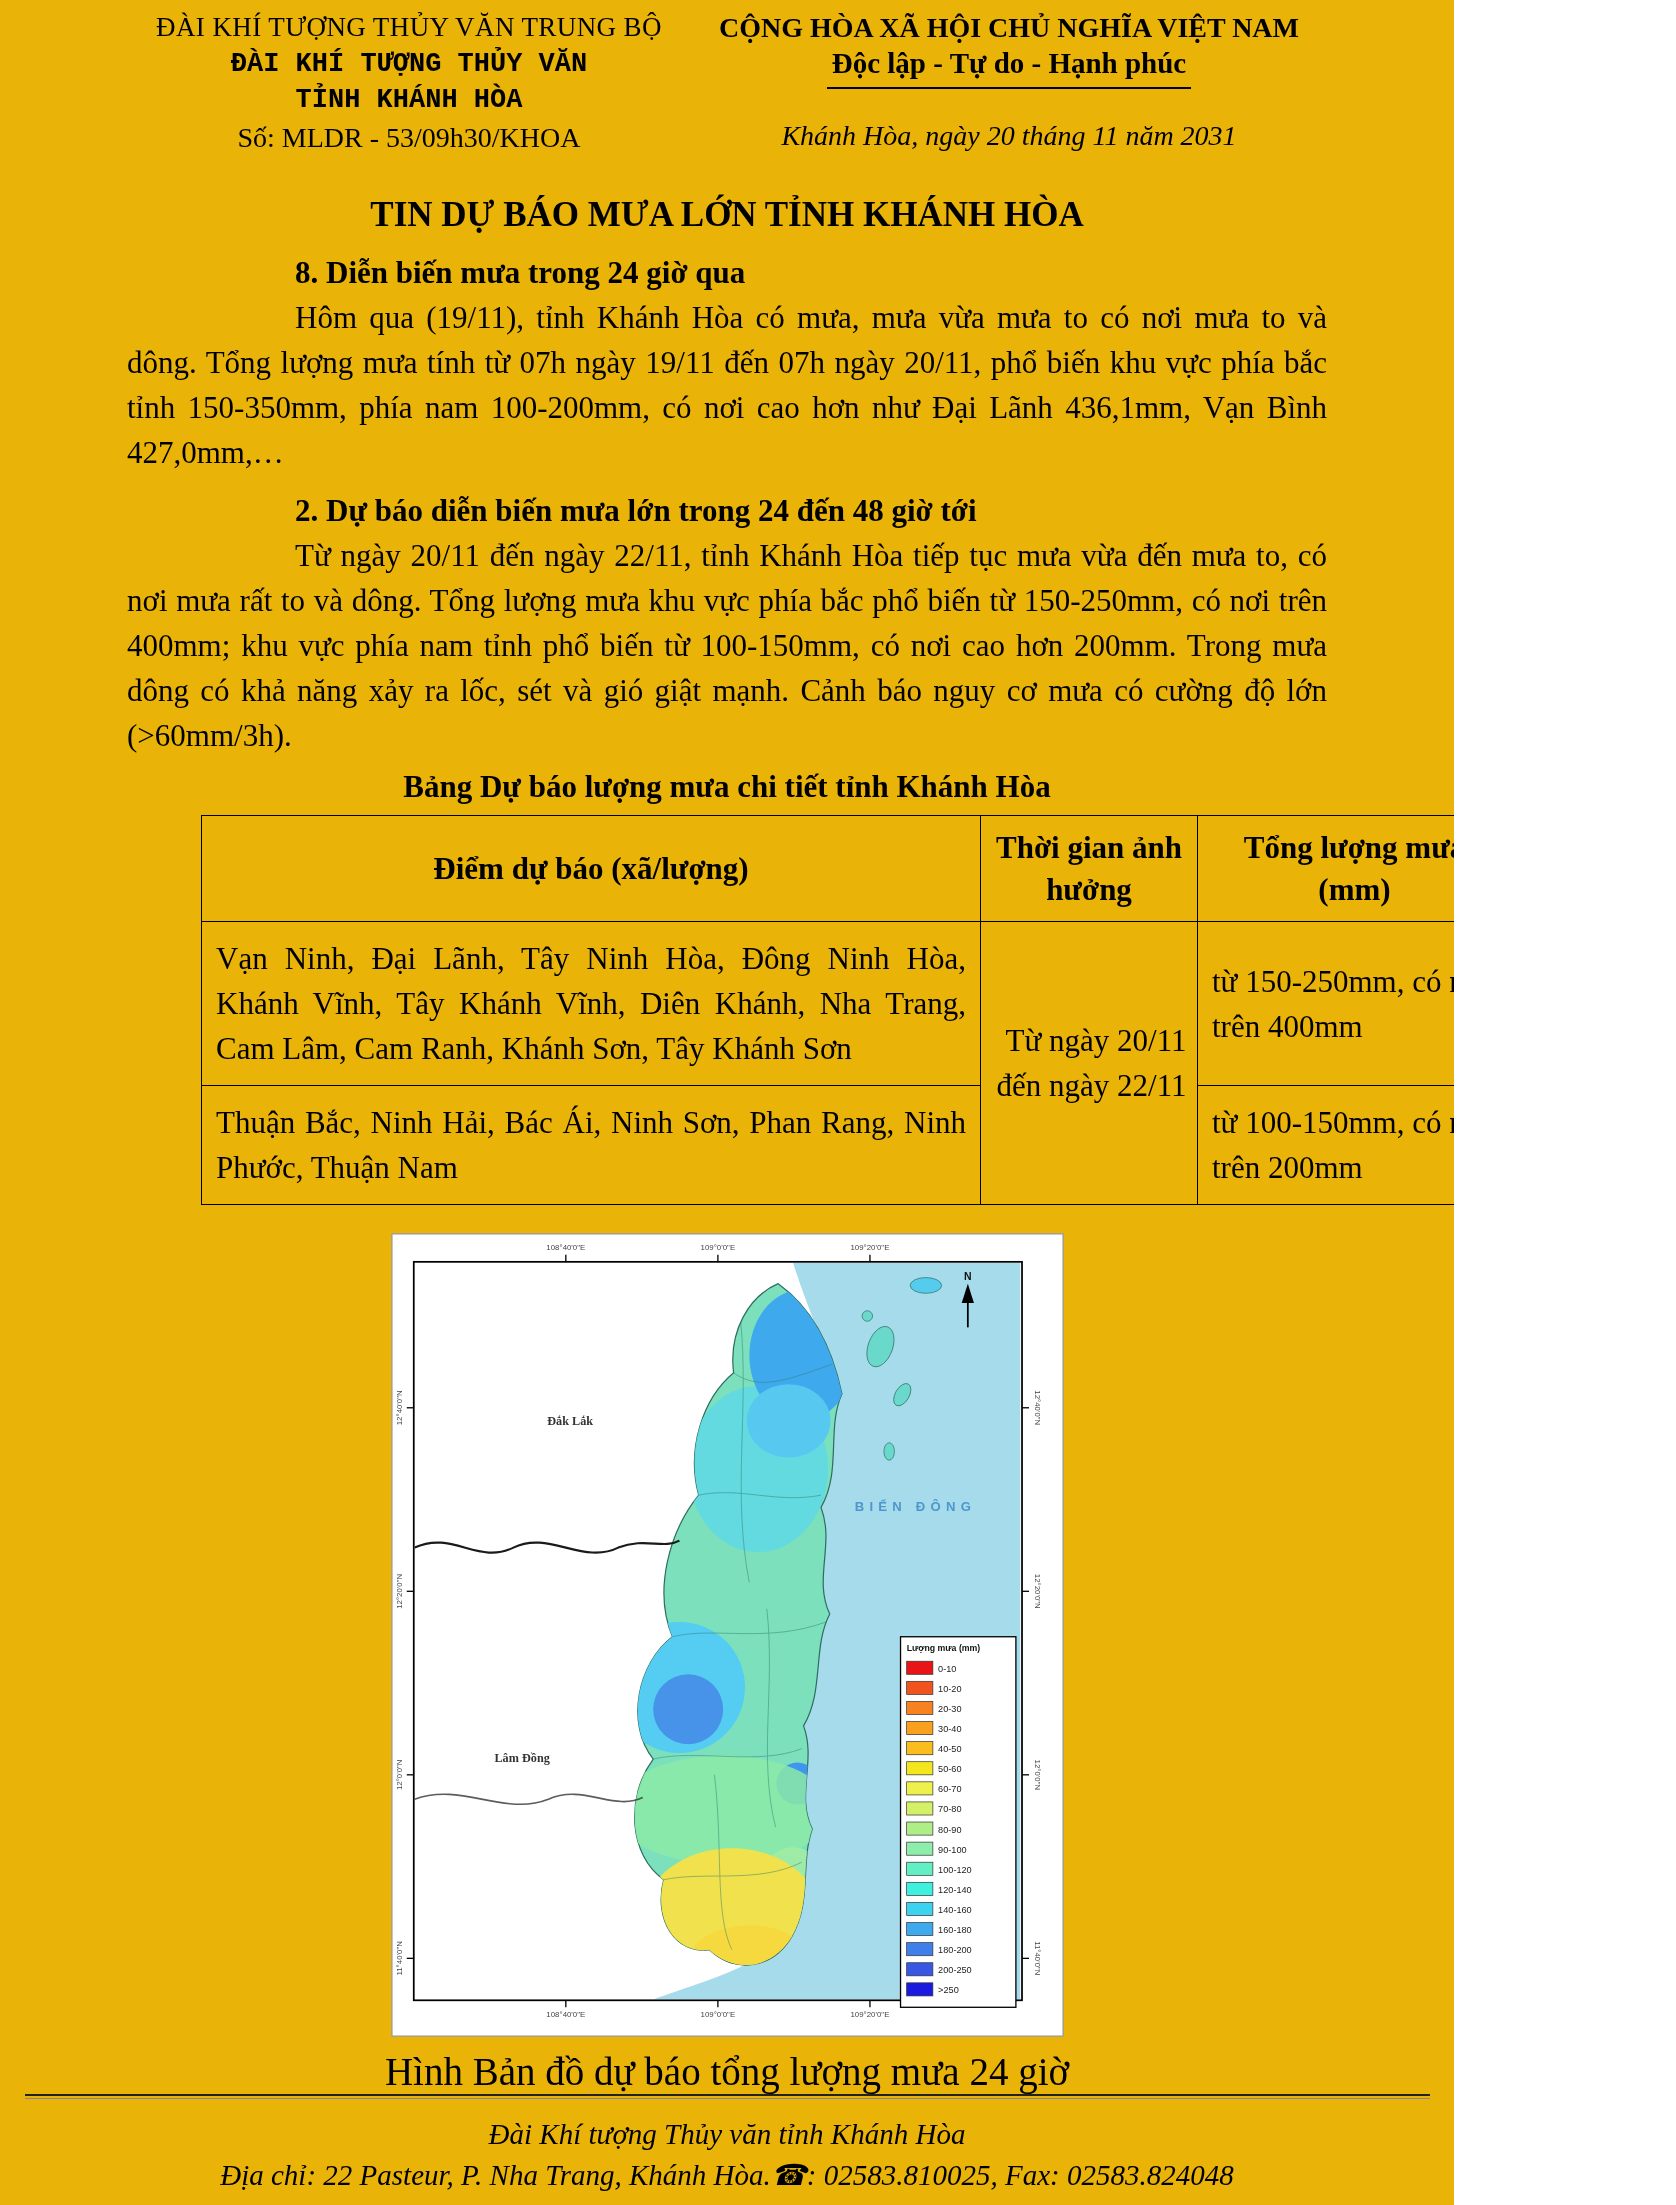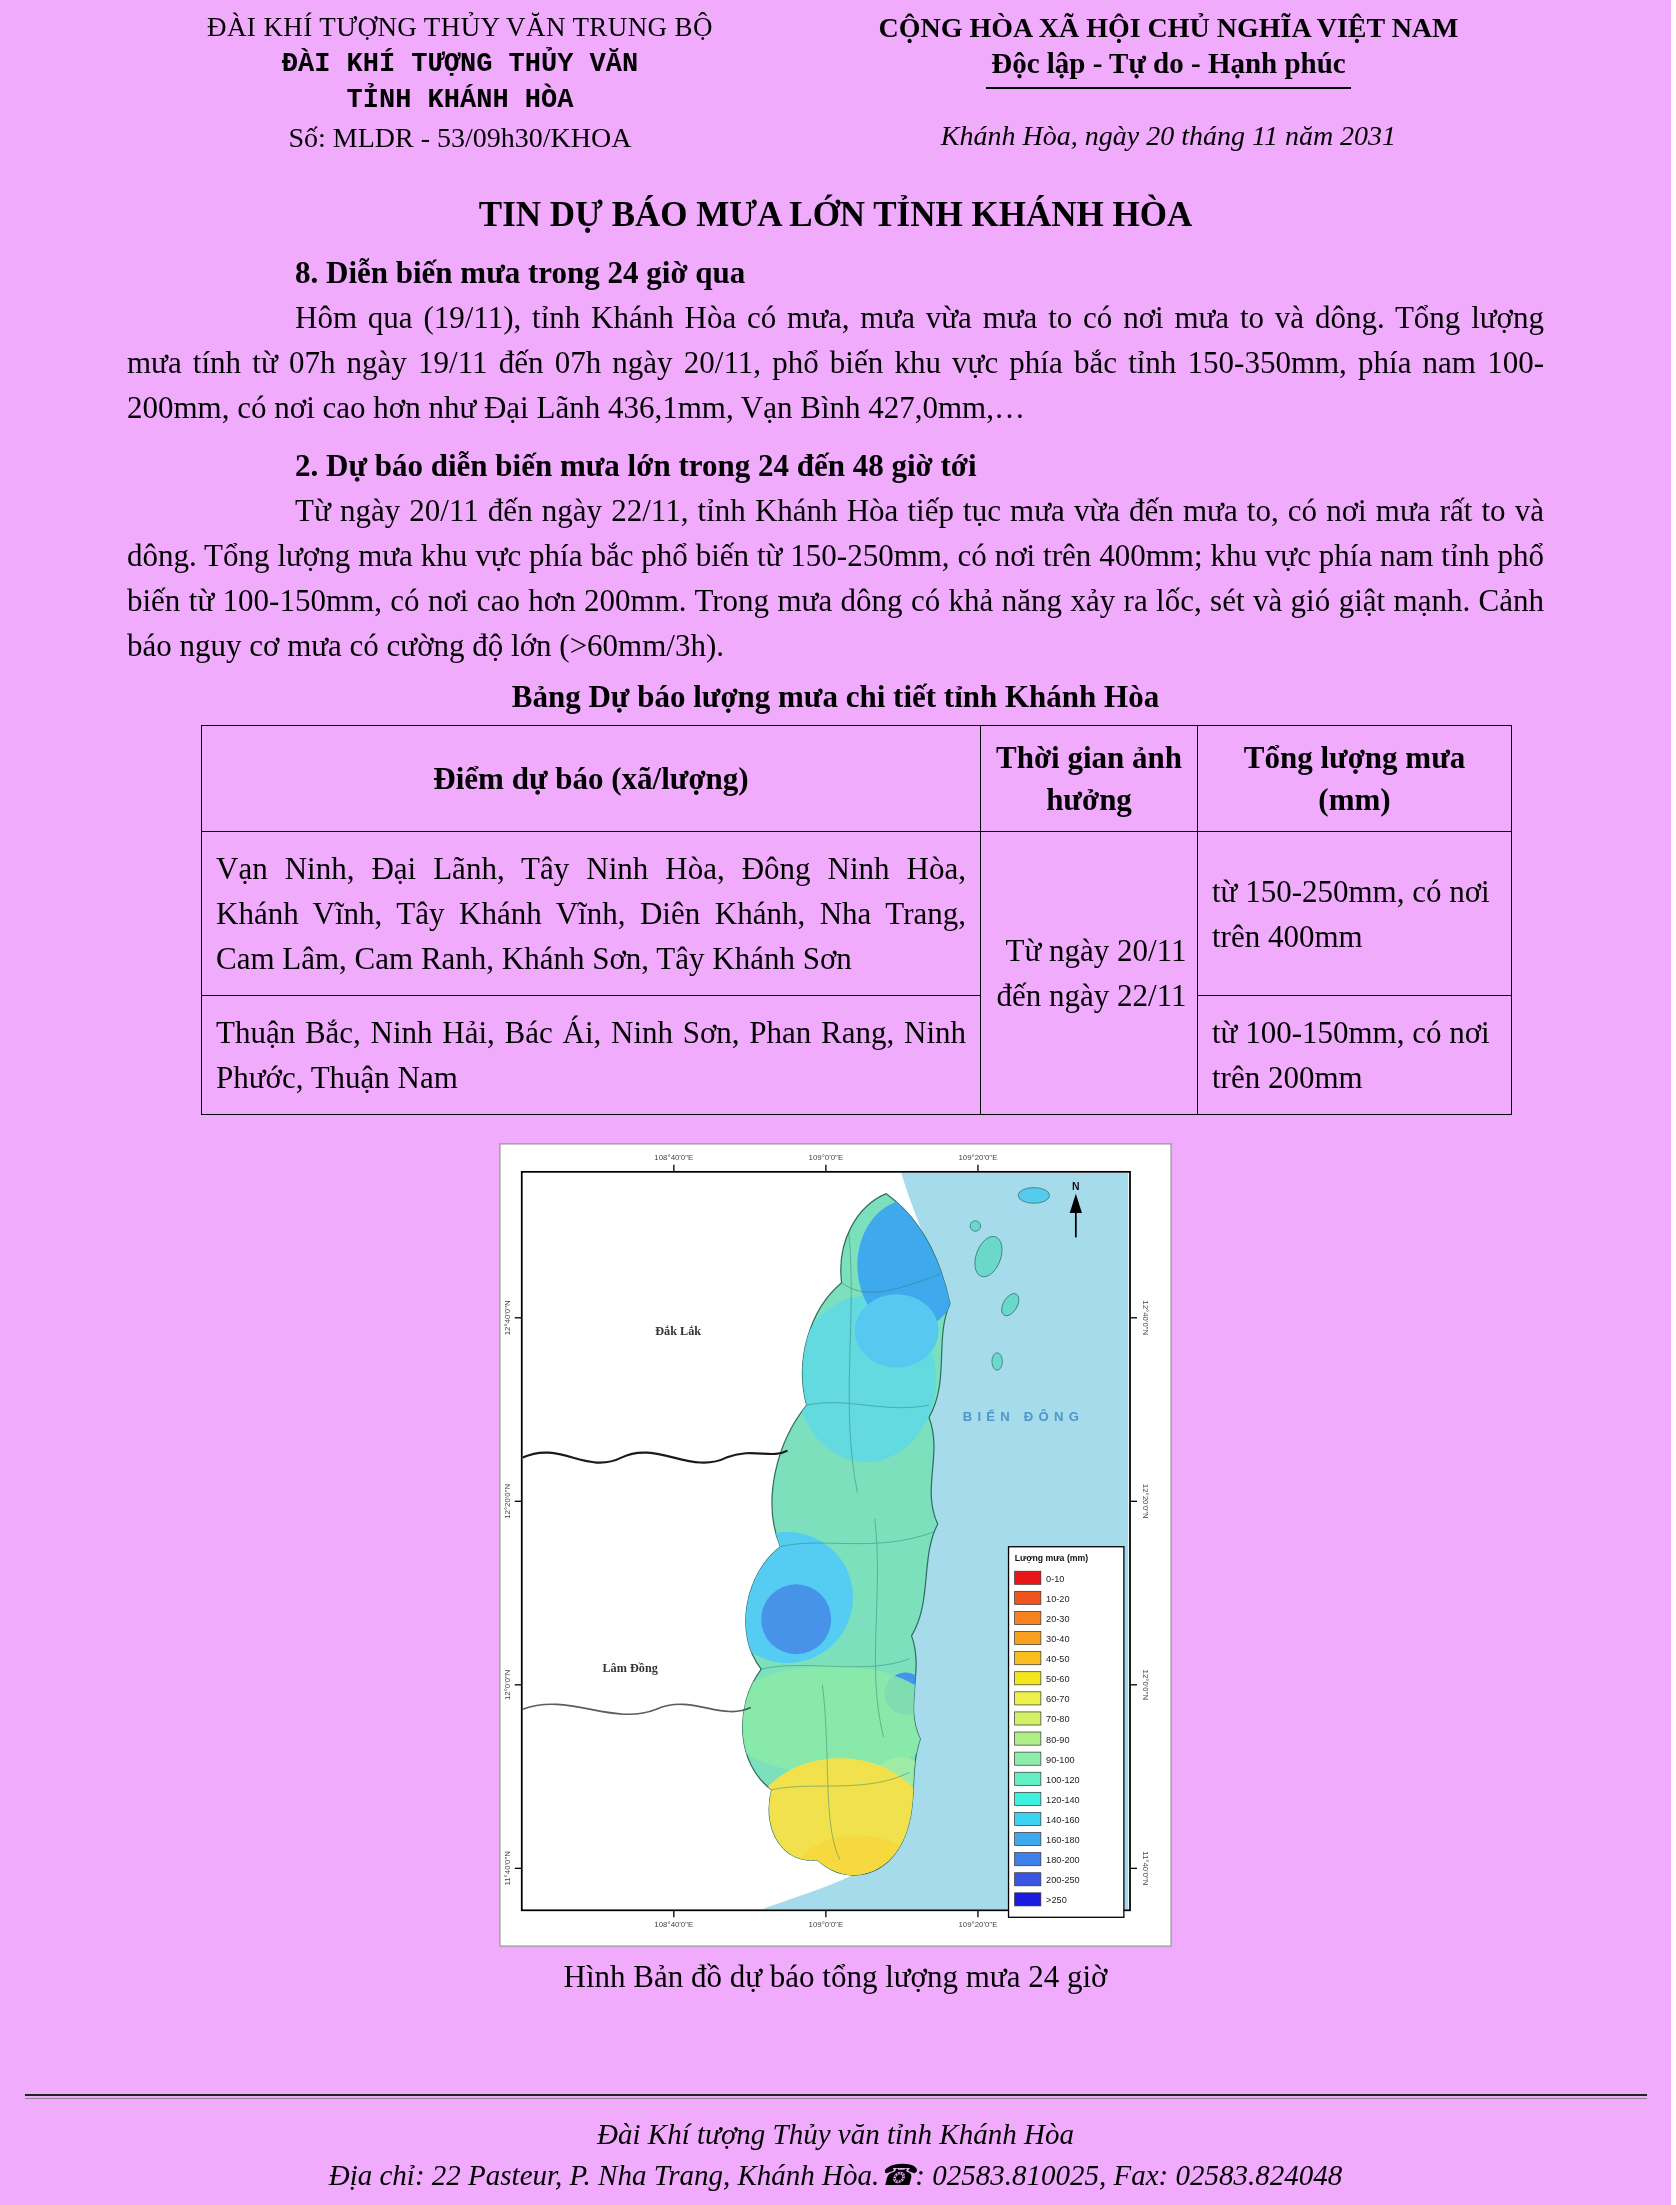--- a/index.html
+++ b/index.html
@@ -1,19 +1,19 @@
 <!DOCTYPE html>
 <html lang="vi" style="font-size:14px"><head>
 <meta charset="utf-8">
 <style>
   html,body{margin:0;padding:0;background:#fff;}
   .page{
     position:relative;
-    width:1671px;height:2205px;
-    background:#f0abfc;color:#000;
+    width:1454px;height:2205px;
+    background:#eab308;color:#000;
     font-family:"Liberation Serif", serif;
     overflow:hidden;
   }
   .content{padding:8.7px 127px 0 127px;}
 
   
   .doc-header{display:flex;align-items:flex-start;}
   .h-left{width:47%;text-align:center;}
   .h-right{width:53%;text-align:center;}
   .h-left .l1{font-size:27px;line-height:37px;letter-spacing:0.4px;}
@@ -34,21 +34,21 @@
   table.forecast{border-collapse:collapse;margin-left:74px;width:1310px;font-size:31px;table-layout:fixed;}
   table.forecast th,table.forecast td{border:1.7px solid #000;vertical-align:middle;}
   table.forecast th{font-weight:bold;text-align:center;padding:10.5px 8.7px;line-height:42px;}
   td.areas{text-align:justify;padding:14px 14px;line-height:45px;}
   td.time{text-align:right;padding:0 10.5px;line-height:45px;}
   td.amount{text-align:left;padding:12.2px 14px;line-height:45px;}
   .col-areas{width:779px;} .col-time{width:217px;} .col-amount{width:314px;}
 
   
   .map-wrap{display:flex;justify-content:center;margin-top:28px;}
-  .map-caption{font-size:31px;text-align:center;margin-top:12.2px;}
+  .map-caption{font-size:39px;text-align:center;margin-top:12.2px;}
   .tick{font:9px "Liberation Sans",sans-serif;fill:#444;}
   .legend-title{font:bold 10px "Liberation Sans",sans-serif;fill:#111;}
   .legend-label{font:10.5px "Liberation Sans",sans-serif;fill:#222;}
   .region-label{font:bold 14px "Liberation Serif",serif;fill:#333;}
   .sea-label{font:bold 15px "Liberation Sans",sans-serif;fill:#4f96cc;letter-spacing:6px;}
   .north-label{font:bold 12px "Liberation Sans",sans-serif;fill:#111;}
 
   
   .doc-footer{position:absolute;left:0;right:0;top:2094px;}
   .footer-rule{height:1.7px;margin:0 24.5px;border-top:2.6px solid #222;border-bottom:0.9px solid #8a8a8a;}

